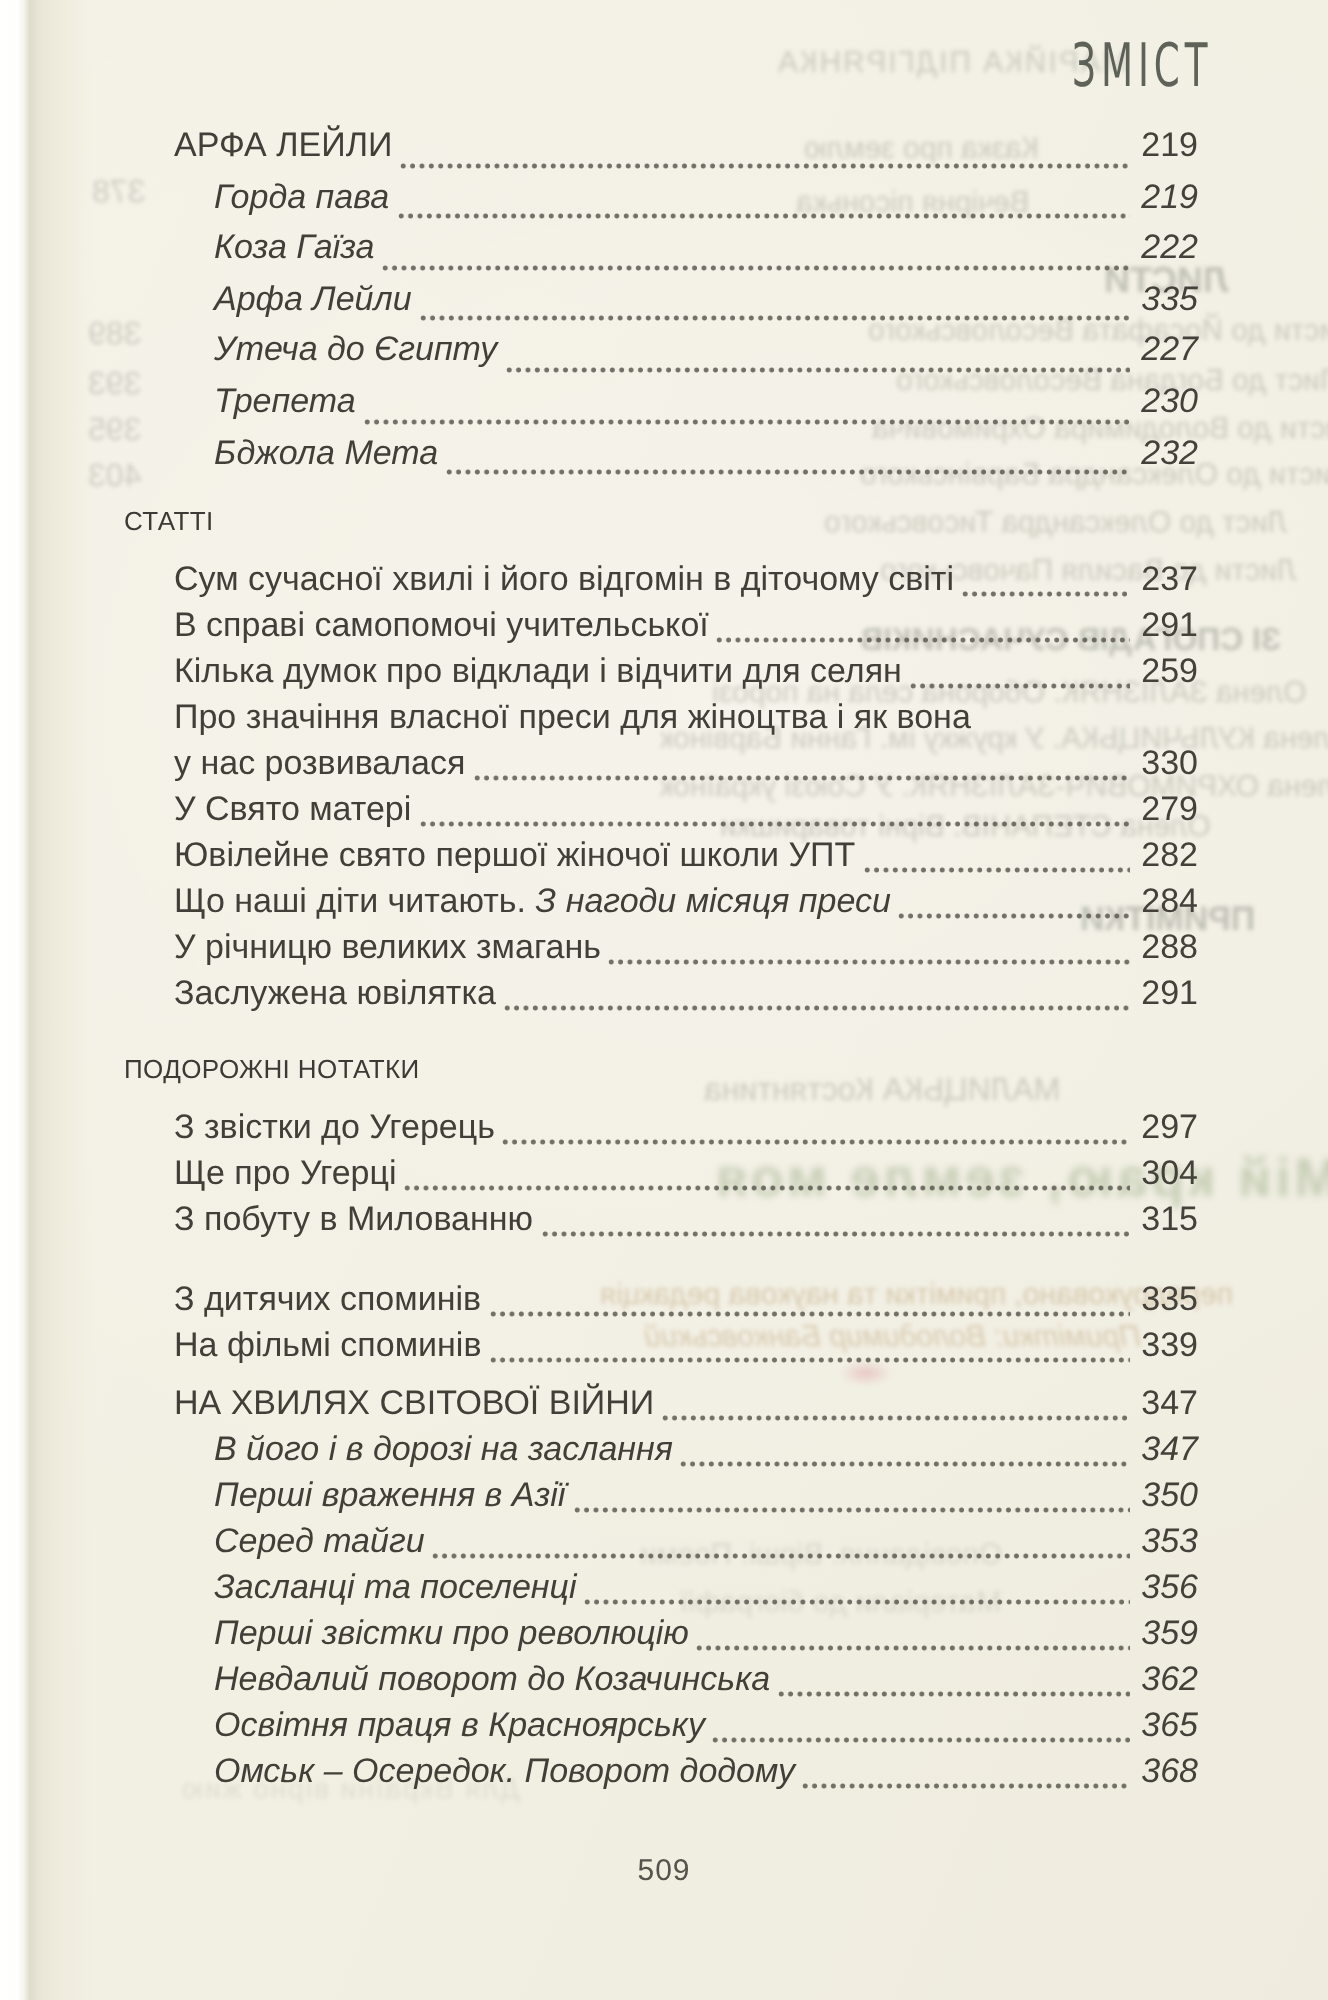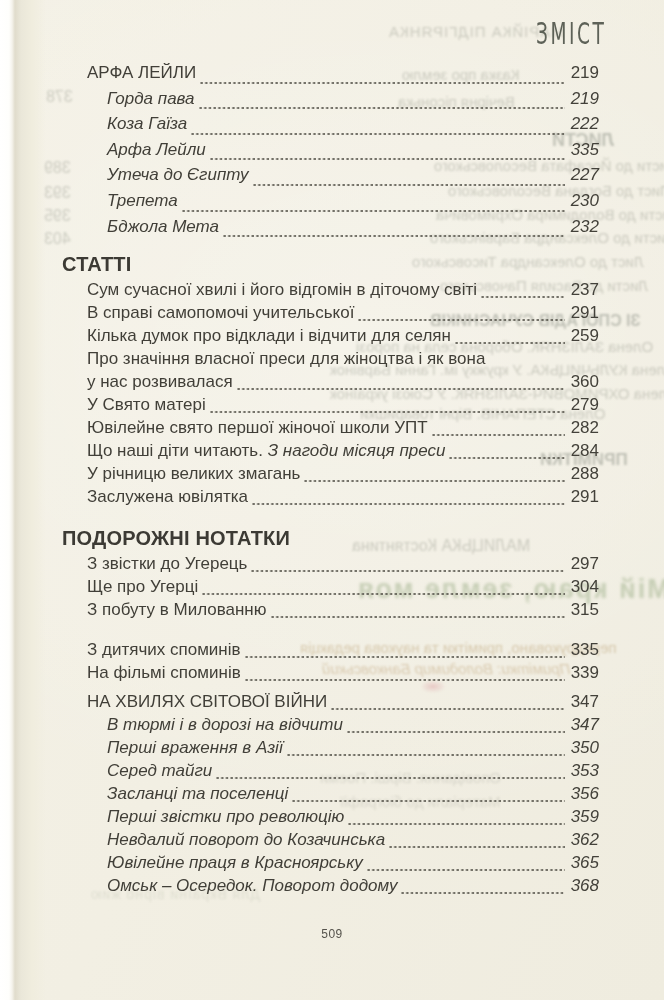--- a/index.html
+++ b/index.html
@@ -21,21 +21,21 @@
   .title{
     position:absolute;top:16px;right:58px;
     font-family:"DejaVu Sans", sans-serif;
     font-size:30px;font-weight:400;letter-spacing:4px;
     color:#4a4f45;opacity:.88;
     transform:scaleX(.62);transform-origin:100% 50%;
     white-space:nowrap;
   }
   .toc{position:absolute;left:62px;top:63px;width:537px;}
   .toc-heading{
-    font-weight:bold;font-size:20px;letter-spacing:.2px;
+    font-weight:normal;font-size:13px;letter-spacing:.2px;
     color:#3c3a34;height:27px;
   }
   .sec-statti{margin-top:11px;}
   .sec-podorozhni,.sec-spohady{margin-top:17px;}
   .toc-row{
     display:flex;align-items:baseline;height:23px;
     font-size:17px;white-space:nowrap;padding-left:25px;
   }
   .sec-arfa .toc-row{height:25.6px;}
   .toc-row.lvl2{padding-left:45px;}
@@ -45,21 +45,21 @@
   .leader{
     flex:1;height:4px;align-self:flex-end;
     margin:0 3px 4px 4px;min-width:12px;
     background-image:radial-gradient(circle at 1.6px 2px,#56544b 1.05px, rgba(0,0,0,0) 1.45px);
     background-size:4.7px 4px;background-repeat:repeat-x;background-position:0 100%;
     opacity:.82;
   }
   .pg{margin-left:1px;min-width:30px;text-align:right;color:#43413a;}
   .folio{
     position:absolute;top:927px;left:0;width:664px;text-align:center;
-    font-size:12px;color:#55534c;letter-spacing:.5px;
+    font-size:15px;color:#55534c;letter-spacing:.5px;
   }
   
   .ghost{
     position:absolute;white-space:nowrap;pointer-events:none;
     transform:scaleX(-1);filter:blur(1.1px);
     font-size:15px;color:rgba(144,147,135,.40);
   }
   .gbold{font-weight:bold;color:rgba(136,140,128,.46);}
   .gnum{font-size:16px;color:rgba(150,152,140,.42);}
   .g-head{top:23px;left:388px;font-size:15px;letter-spacing:1px;}
@@ -192,21 +192,21 @@
           <span class="t">Кілька думок про відклади і відчити для селян</span>
           <div class="leader"></div>
           <span class="pg">259</span>
         </div>
         <div class="toc-row">
           <span class="t">Про значіння власної преси для жіноцтва і як вона</span>
         </div>
         <div class="toc-row">
           <span class="t">у нас розвивалася</span>
           <div class="leader"></div>
-          <span class="pg">360</span>
+          <span class="pg">330</span>
         </div>
         <div class="toc-row">
           <span class="t">У Свято матері</span>
           <div class="leader"></div>
           <span class="pg">279</span>
         </div>
         <div class="toc-row">
           <span class="t">Ювілейне свято першої жіночої школи УПТ</span>
           <div class="leader"></div>
           <span class="pg">282</span>
@@ -256,21 +256,21 @@
           <span class="t">На фільмі споминів</span>
           <div class="leader"></div>
           <span class="pg">339</span>
         </div>
         <div class="toc-row gap">
           <span class="t">НА ХВИЛЯХ СВІТОВОЇ ВІЙНИ</span>
           <div class="leader"></div>
           <span class="pg">347</span>
         </div>
         <div class="toc-row lvl2 ital">
-          <span class="t">В тюрмі і в дорозі на відчити</span>
+          <span class="t">В його і в дорозі на заслання</span>
           <div class="leader"></div>
           <span class="pg">347</span>
         </div>
         <div class="toc-row lvl2 ital">
           <span class="t">Перші враження в Азії</span>
           <div class="leader"></div>
           <span class="pg">350</span>
         </div>
         <div class="toc-row lvl2 ital">
           <span class="t">Серед тайги</span>
@@ -286,21 +286,21 @@
           <span class="t">Перші звістки про революцію</span>
           <div class="leader"></div>
           <span class="pg">359</span>
         </div>
         <div class="toc-row lvl2 ital">
           <span class="t">Невдалий поворот до Козачинська</span>
           <div class="leader"></div>
           <span class="pg">362</span>
         </div>
         <div class="toc-row lvl2 ital">
-          <span class="t">Ювілейне праця в Красноярську</span>
+          <span class="t">Освітня праця в Красноярську</span>
           <div class="leader"></div>
           <span class="pg">365</span>
         </div>
         <div class="toc-row lvl2 ital">
           <span class="t">Омськ – Осередок. Поворот додому</span>
           <div class="leader"></div>
           <span class="pg">368</span>
         </div>
       </div>
     </div>

